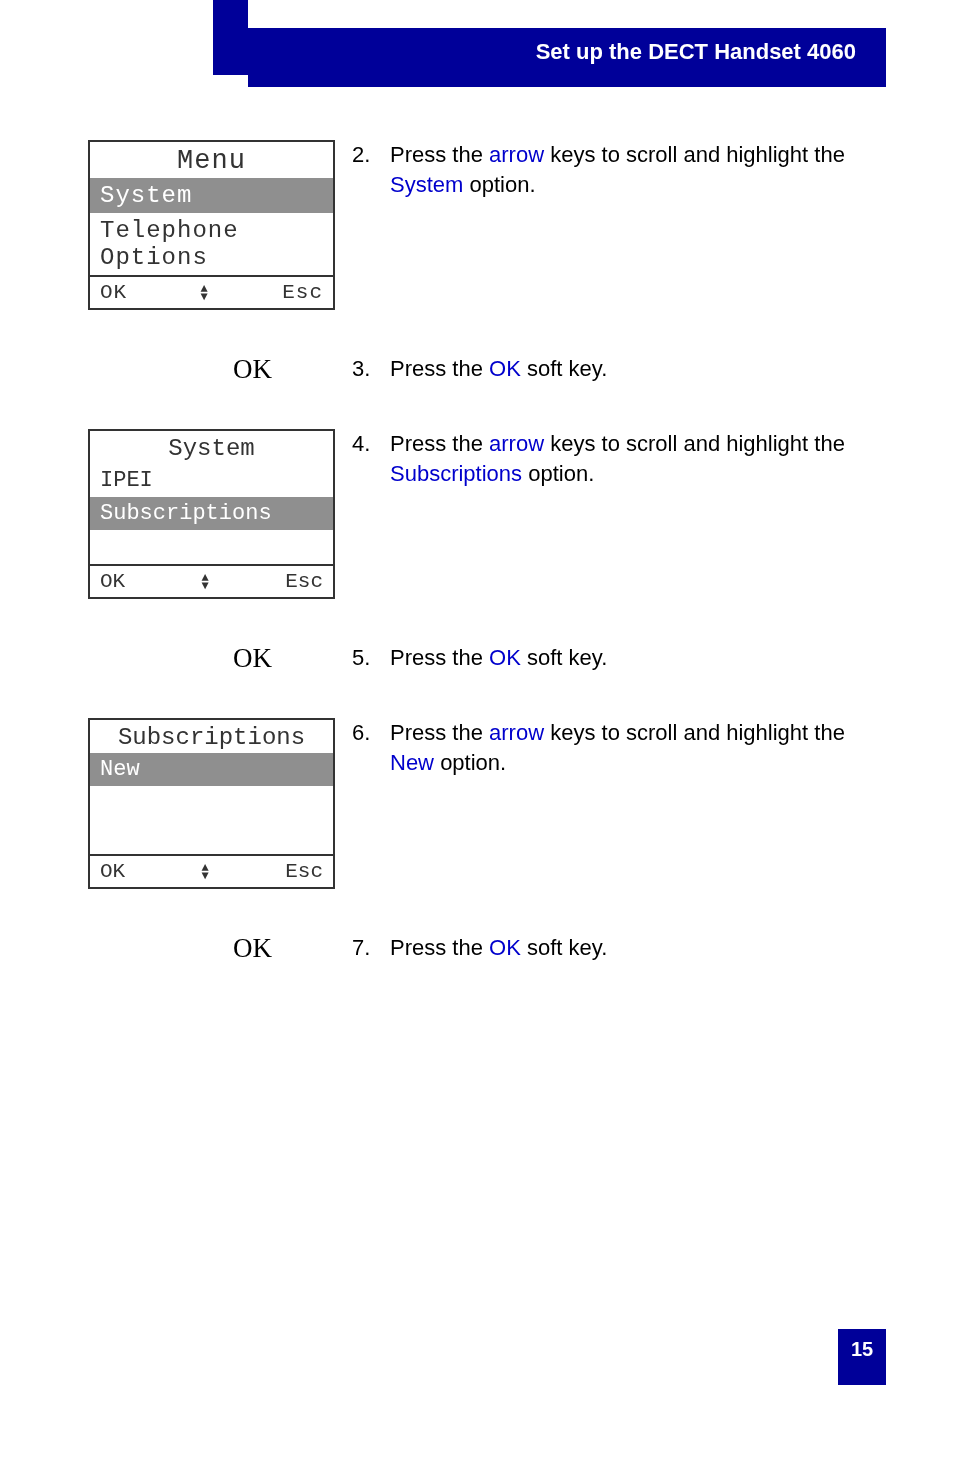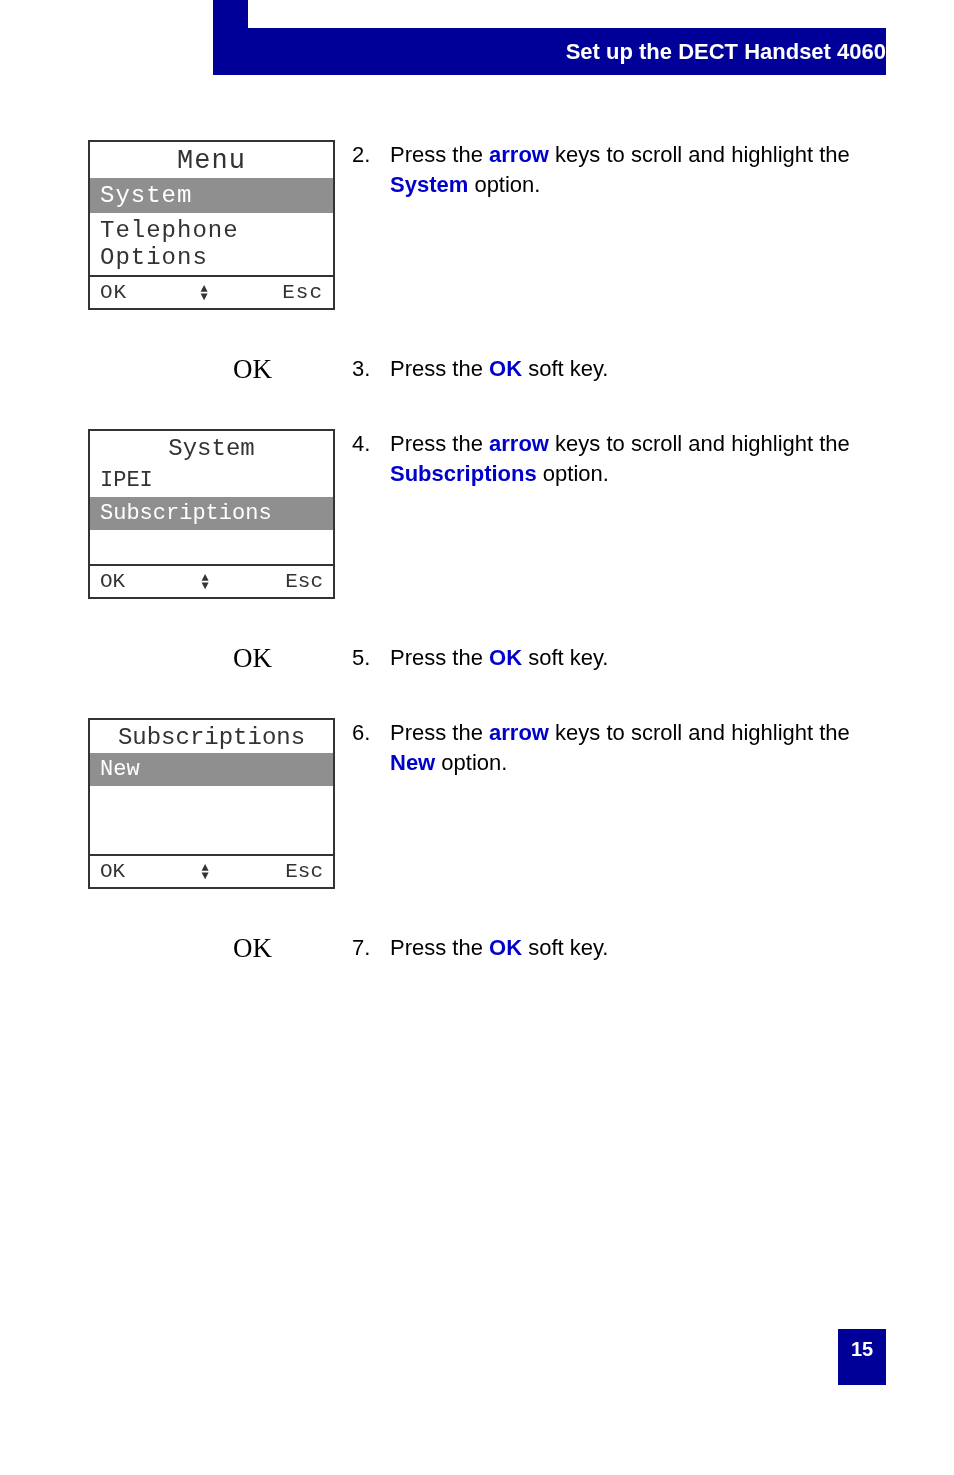--- a/index.html
+++ b/index.html
@@ -16,24 +16,25 @@
     top: 0;
     width: 35px;
     height: 75px;
     background: #000099;
   }
   .header-bar {
     position: absolute;
     left: 248px;
     top: 28px;
     width: 638px;
-    height: 47px;
+    height: 59px;
     background: #000099;
     color: #ffffff;
     text-align: right;
+    padding-right: 30px;
     font-size: 22px;
     font-weight: bold;
     line-height: 47px;
   }
   .content {
     position: absolute;
     left: 88px;
     top: 140px;
     width: 798px;
   }
@@ -56,21 +57,21 @@
     flex: 1;
     display: flex;
     font-size: 22px;
     line-height: 1.35;
   }
   .step-num {
     width: 38px;
     flex-shrink: 0;
   }
   .step-text { flex: 1; }
-  .blue-bold { color: #0000cc; font-weight: bold; }
+  .blue-bold { color: #0000cc; font-weight: normal; }
   .ok-label {
     font-family: "Times New Roman", serif;
     font-size: 27px;
   }
   
   .fig {
     width: 247px;
     border: 2px solid #333;
     background: #fff;
     font-family: "Courier New", monospace;

